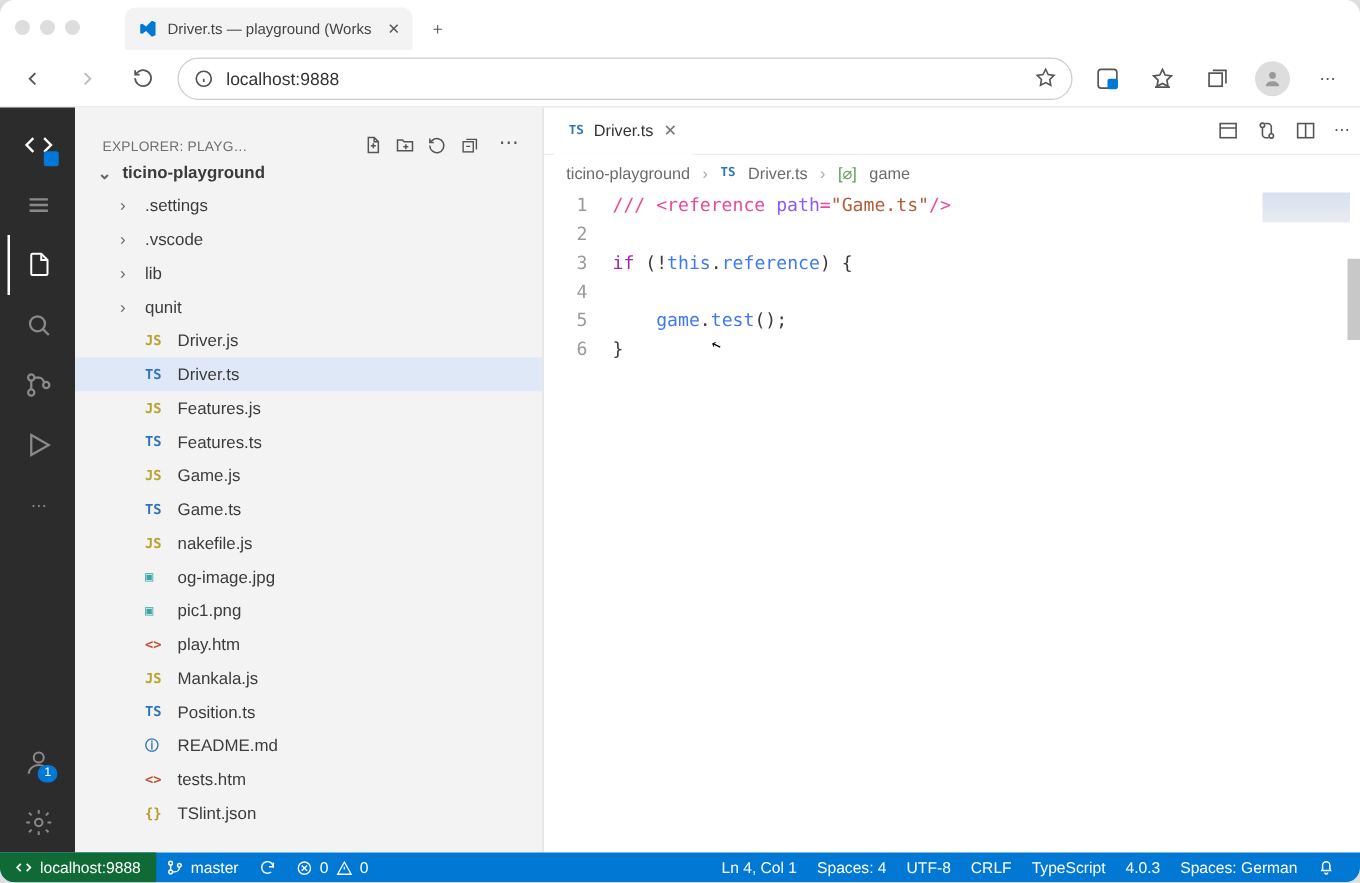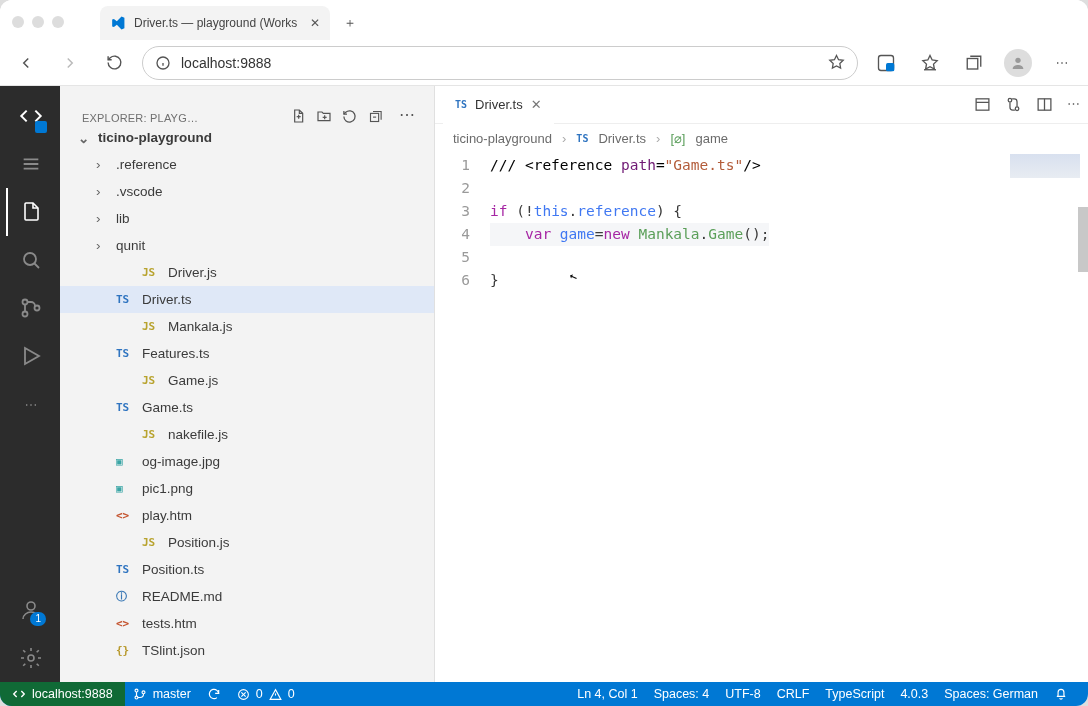--- a/index.html
+++ b/index.html
@@ -35,41 +35,41 @@
   .sbheader .label{ flex:1; letter-spacing:.2px; white-space:nowrap; overflow:hidden; text-overflow:ellipsis;}
   .sbheader .hico{ width:26px; text-align:center; color:#555; font-size:16px;}
   .tree { flex:1; overflow:auto; font-size:13.5px;}
   .row { height:27px; display:flex; align-items:center; padding-left:18px; gap:6px; color:#3b3b3b; cursor:default;}
   .row.folder-root { font-weight:600; }
   .row.depth1 { padding-left:36px; }
   .row.selected { background:#dfe8f7; }
   .chevron{ width:14px; display:inline-block; color:#666;}
   .ficon{ width:20px; font-family: ui-monospace, Menlo, monospace; font-weight:700; font-size:11px; text-align:left;}
   .ic-ts{ color:#2f74c0;}
-  .ic-js{ color:#b8a32e;margin-left:26px;}
+  .ic-js{ color:#b8a32e;}
   .ic-img{ color:#3aa5a5;}
   .ic-html{ color:#c4532e;}
   .ic-info{ color:#3a78b5;}
   .ic-json{ color:#b89a2e;}
   .editor { flex:1; display:flex; flex-direction:column; min-width:0; position:relative;}
   .etabs { height:38px; display:flex; align-items:center; border-bottom:1px solid #eee; padding:0 8px;}
   .etab { height:38px; display:flex; align-items:center; gap:8px; padding:0 12px; border-bottom:1px solid #fff; font-size:13px; color:#333;}
   .etab .ts{color:#2f74c0;font-weight:700;font-size:10px;font-family:ui-monospace,Menlo,monospace;}
   .etab .x{color:#777;}
   .etoolbar { margin-left:auto; display:flex; gap:14px; color:#555; }
   .breadcrumb { height:28px; display:flex; align-items:center; gap:10px; padding:0 18px; font-size:13px; color:#6b6b6b;}
   .breadcrumb .sep{color:#aaa;}
   .code { flex:1; font-family: ui-monospace, Menlo, Consolas, monospace; font-size:14.5px; line-height:23px; position:relative; padding-top:2px;}
   .line { display:flex; }
   .gutter { width:55px; text-align:right; padding-right:20px; color:#9a9a9a;}
   .txt { white-space:pre; color:#3b3b3b; }
   .txt.hl {background:#f5f6f8;}
   .minimap{ position:absolute; top:2px; right:8px; width:70px; height:24px; background:linear-gradient(#d8e0ef,#e8ecf2);}
   .scrollind{position:absolute; top:55px; right:0; width:10px; height:65px; background:#c8c8c8;}
-  .kw{color:#a626a4;} .var{color:#4078f2;} .str{color:#b35c3a;} .cls{color:#5b9f59;} .prop{color:#701a75;} .cmnt{color:#000000;}
+  .kw{color:#a626a4;} .var{color:#4078f2;} .str{color:#b35c3a;} .cls{color:#5b9f59;} .prop{color:#8b5cf6;} .cmnt{color:#ec4899;}
   .statusbar { height:24px; background:#0078d4; color:#fff; display:flex; align-items:center; font-size:12.5px; padding:0 12px; }
   .sbseg { display:flex; align-items:center; gap:6px; padding:0 8px; height:100%;}
   .sbseg.remote{ background:#106a36; margin-left:-12px; padding:0 12px;}
   .sbspacer{flex:1;}
   .cursorarrow{ position:absolute; top:112px; left:134px; font-size:13px; transform:rotate(-20deg); color:#000;}
   svg { display:block; }
 </style>
 </head>
 <body>
 
@@ -250,21 +250,21 @@
         <span class="hico">⋯</span>
       </div>
       <div class="tree">
         <div class="row folder-root">
             <span class="chevron">⌄</span>
             <span>ticino-playground</span>
           </div>
         <div id="folders">
             <div class="row depth1">
               <span class="chevron">›</span>
-              <span>.reference</span>
+              <span>.settings</span>
             </div>
             <div class="row depth1">
               <span class="chevron">›</span>
               <span>.vscode</span>
             </div>
             <div class="row depth1">
               <span class="chevron">›</span>
               <span>lib</span>
             </div>
             <div class="row depth1">
@@ -279,21 +279,21 @@
               <span>Driver.js</span>
             </div>
             <div class="row depth1 selected">
               <span class="chevron"></span>
               <span class="ficon ic-ts">TS</span>
               <span>Driver.ts</span>
             </div>
             <div class="row depth1">
               <span class="chevron"></span>
               <span class="ficon ic-js">JS</span>
-              <span>Mankala.js</span>
+              <span>Features.js</span>
             </div>
             <div class="row depth1">
               <span class="chevron"></span>
               <span class="ficon ic-ts">TS</span>
               <span>Features.ts</span>
             </div>
             <div class="row depth1">
               <span class="chevron"></span>
               <span class="ficon ic-js">JS</span>
               <span>Game.js</span>
@@ -319,21 +319,21 @@
               <span>pic1.png</span>
             </div>
             <div class="row depth1">
               <span class="chevron"></span>
               <span class="ficon ic-html">&lt;&gt;</span>
               <span>play.htm</span>
             </div>
             <div class="row depth1">
               <span class="chevron"></span>
               <span class="ficon ic-js">JS</span>
-              <span>Position.js</span>
+              <span>Mankala.js</span>
             </div>
             <div class="row depth1">
               <span class="chevron"></span>
               <span class="ficon ic-ts">TS</span>
               <span>Position.ts</span>
             </div>
             <div class="row depth1">
               <span class="chevron"></span>
               <span class="ficon ic-info">ⓘ</span>
               <span>README.md</span>
@@ -402,24 +402,24 @@
         <div class="line">
             <span class="gutter">2</span>
             <span class="txt"> </span>
           </div>
         <div class="line">
             <span class="gutter">3</span>
             <span class="txt"><span class="kw">if</span> (!<span class="var">this</span>.<span class="var">reference</span>) {</span>
           </div>
         <div class="line">
             <span class="gutter">4</span>
-            <span class="txt hl">    <span class="kw">var</span> <span class="var">game</span>=<span class="kw">new</span> <span class="cls">Mankala</span>.<span class="cls">Game</span>();</span>
           </div>
         <div class="line">
             <span class="gutter">5</span>
+            <span class="txt">    <span class="var">game</span>.<span class="var">test</span>();</span>
           </div>
         <div class="line">
             <span class="gutter">6</span>
             <span class="txt">}</span>
           </div>
         <span class="cursorarrow">↖</span>
       </div>
     </div>
   </div>
 

